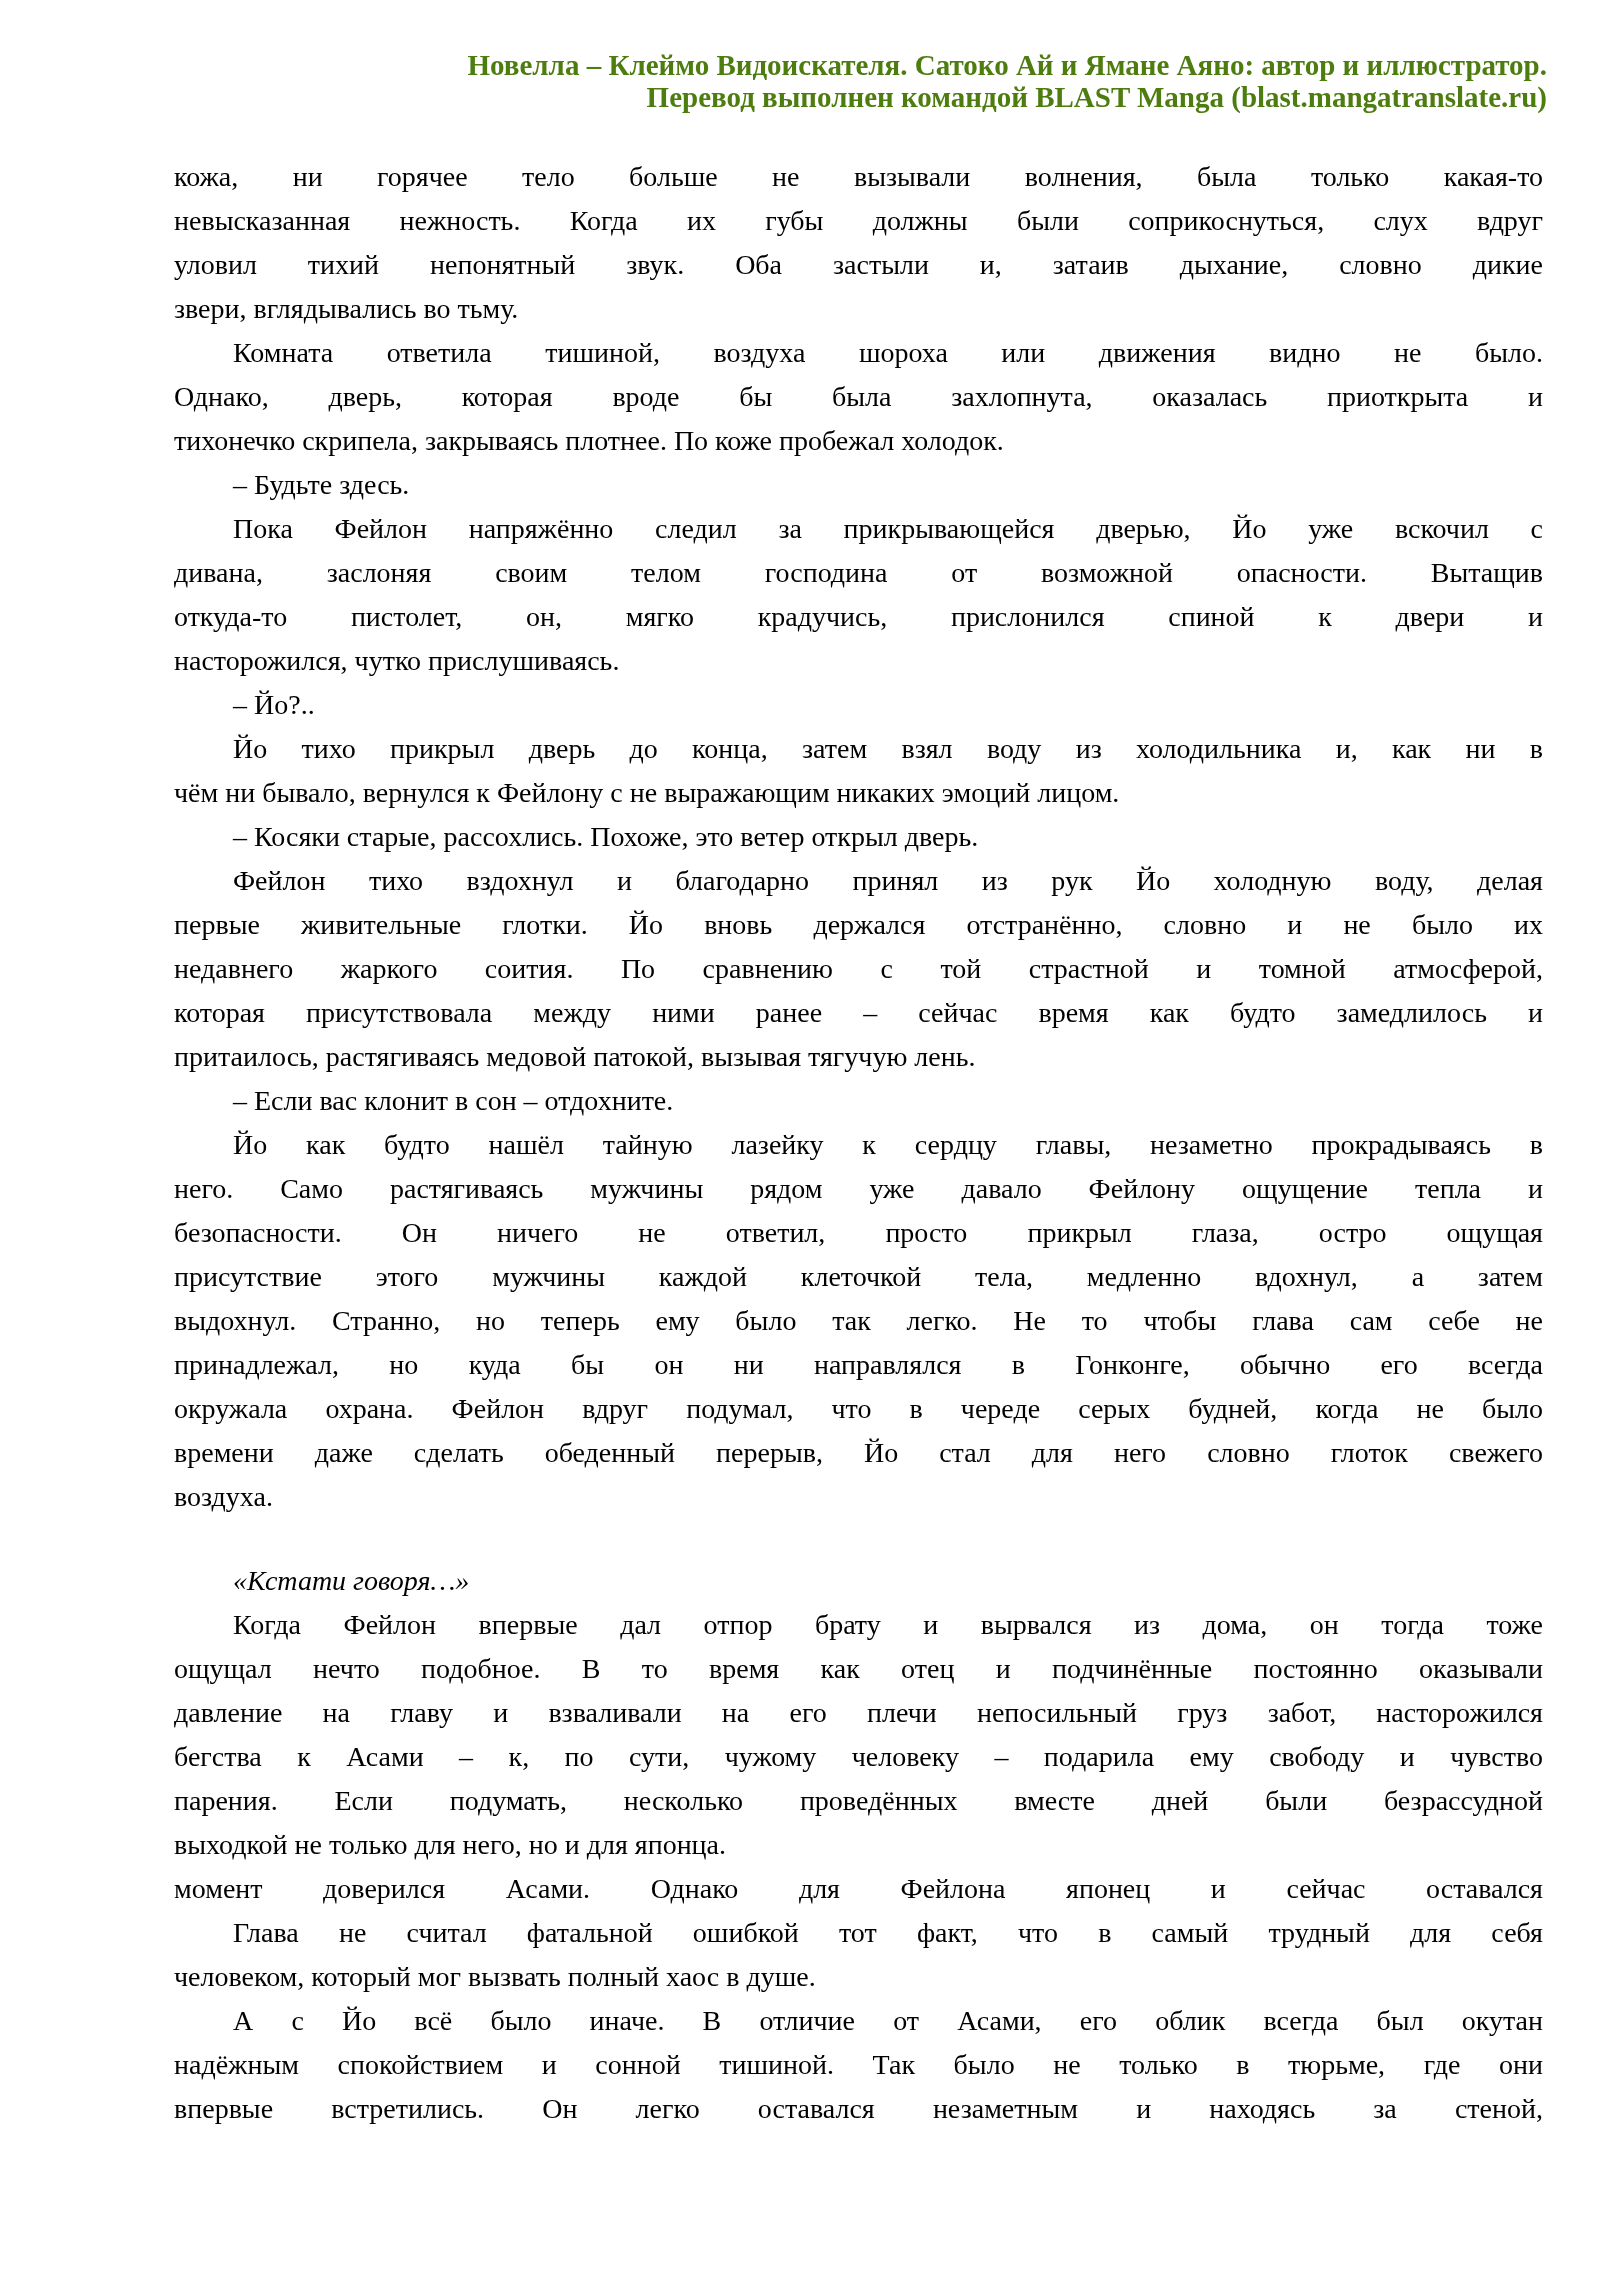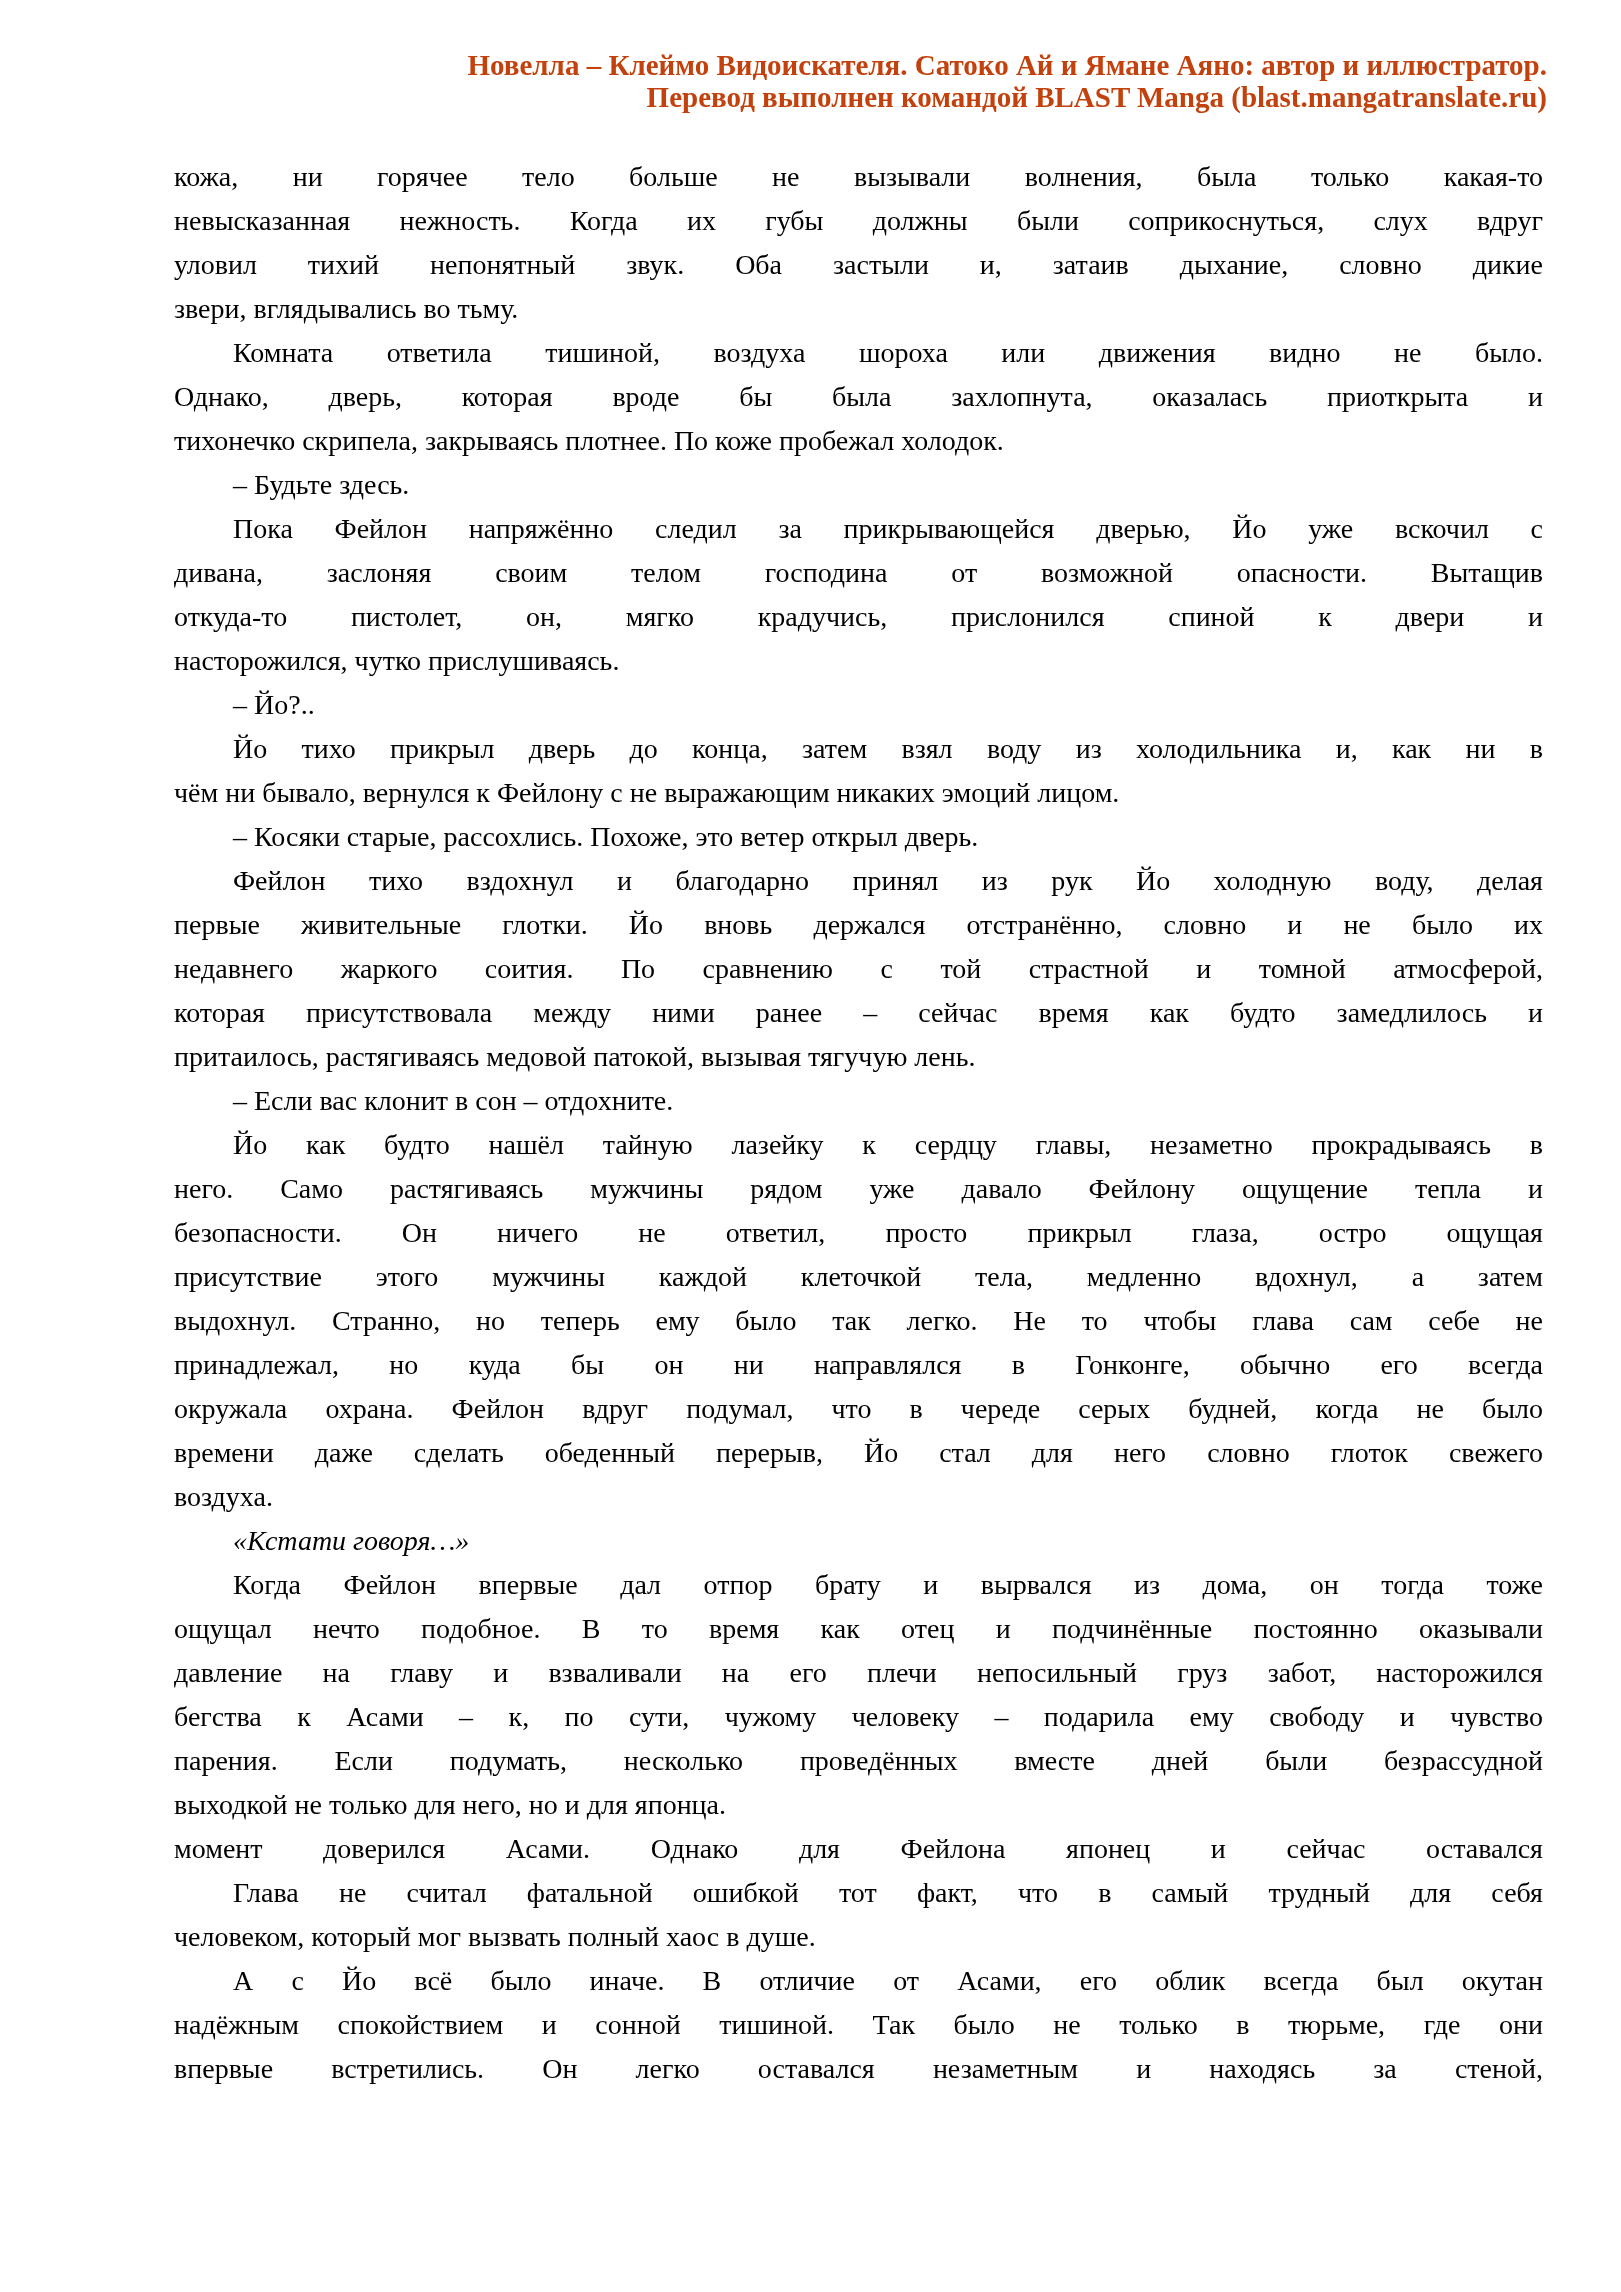--- a/index.html
+++ b/index.html
@@ -2,36 +2,36 @@
 <html><head>
 <meta charset="utf-8">
 <style>
   html, body { margin: 0; padding: 0; background: #ffffff; }
   body { width: 1621px; height: 2293px; position: relative; overflow: hidden; color: #000000; }
   .page { position: absolute; left: 0; top: 0; width: 1621px; height: 2293px; background: #ffffff; }
   .header {
     position: absolute; top: 49px; right: 74px; width: 1274px;
     font-family: "Liberation Serif", "DejaVu Serif", serif;
     font-weight: bold; font-size: 29px; line-height: 32px;
-    text-align: right; color: #c2410c;
+    text-align: right; color: #4d7c0f;
   }
   .header-line { display: block; white-space: nowrap; }
   .body-text {
     position: absolute; top: 155px; left: 174px; width: 1369px;
     font-family: "Liberation Serif", "DejaVu Serif", serif;
     font-size: 28px; line-height: 44px; color: #000;
   }
   .paragraph { margin: 0; padding: 0; }
   .line {
     display: block; white-space: nowrap; height: 44px;
     text-align: justify; text-align-last: justify;
   }
   .line.last { text-align: left; text-align-last: left; }
   .line.indent { padding-left: 59px; }
-  .paragraph.italic .line { font-style: italic; }
+  .paragraph.italic .line { font-style: italic; margin-top: 40px; }
 </style>
 </head>
 <body>
 
 <div class="page">
   <div class="header">
     <span class="header-line">Новелла – Клеймо Видоискателя. Сатоко Ай и Ямане Аяно: автор и иллюстратор.</span>
     <span class="header-line">Перевод выполнен командой BLAST Manga (blast.mangatranslate.ru)</span>
   </div>
   <div class="body-text" id="body-text">

